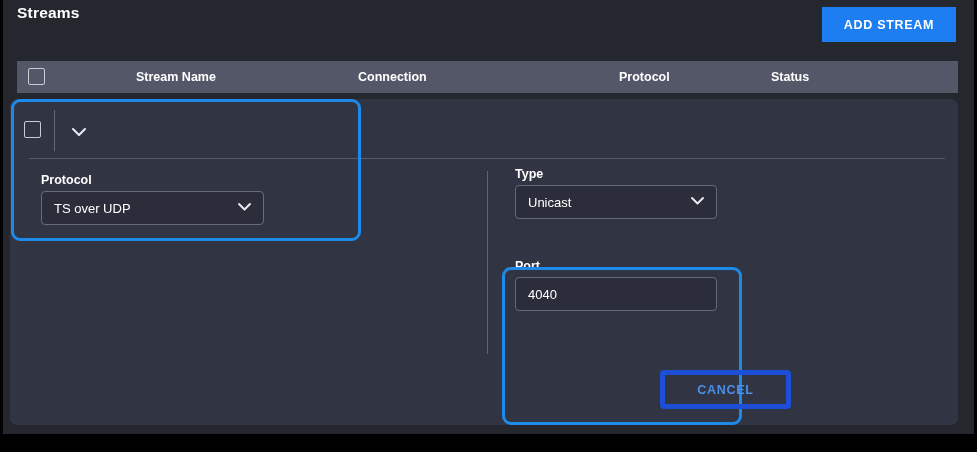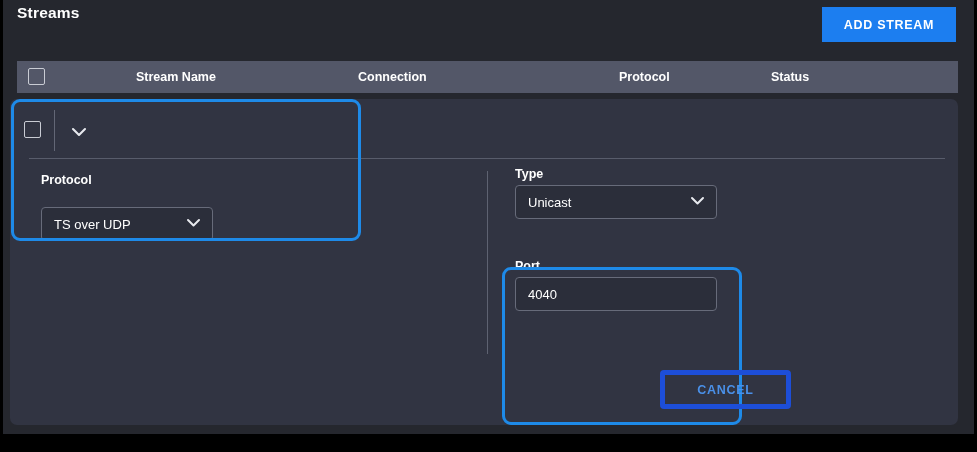--- a/index.html
+++ b/index.html
@@ -190,21 +190,21 @@
   .select-caret {
     position: absolute;
     right: 10px;
     top: 50%;
     transform: translateY(-50%);
     pointer-events: none;
   }
 
   
   #label-protocol   { left: 31px;  top: 74px; }
-  #select-protocol  { left: 31px;  top: 108px; width: 172px; }
+  #select-protocol  { left: 31px;  top: 92px; width: 223px; }
 
   
   #label-type  { left: 505px; top: 68px; }
   #select-type { left: 505px; top: 86px; width: 202px; }
   #label-port  { left: 505px; top: 160px; }
   #input-port  { left: 505px; top: 178px; width: 202px; }
 
   
   .focus-ring {
     position: absolute;

